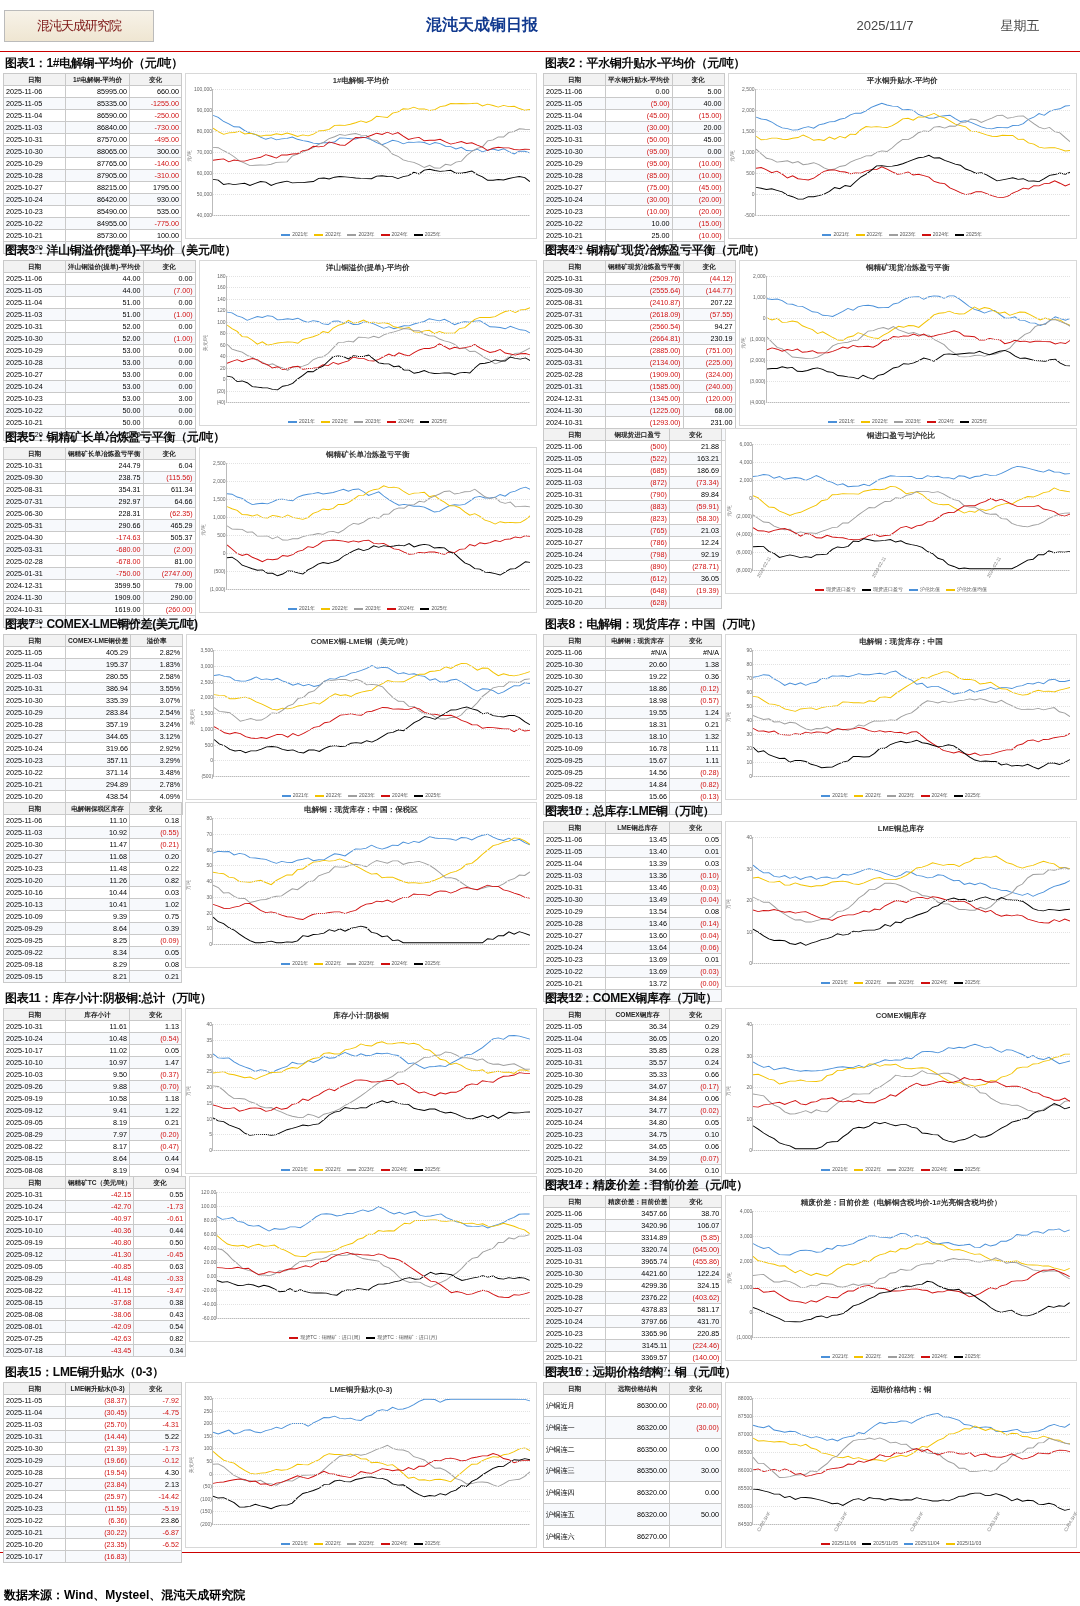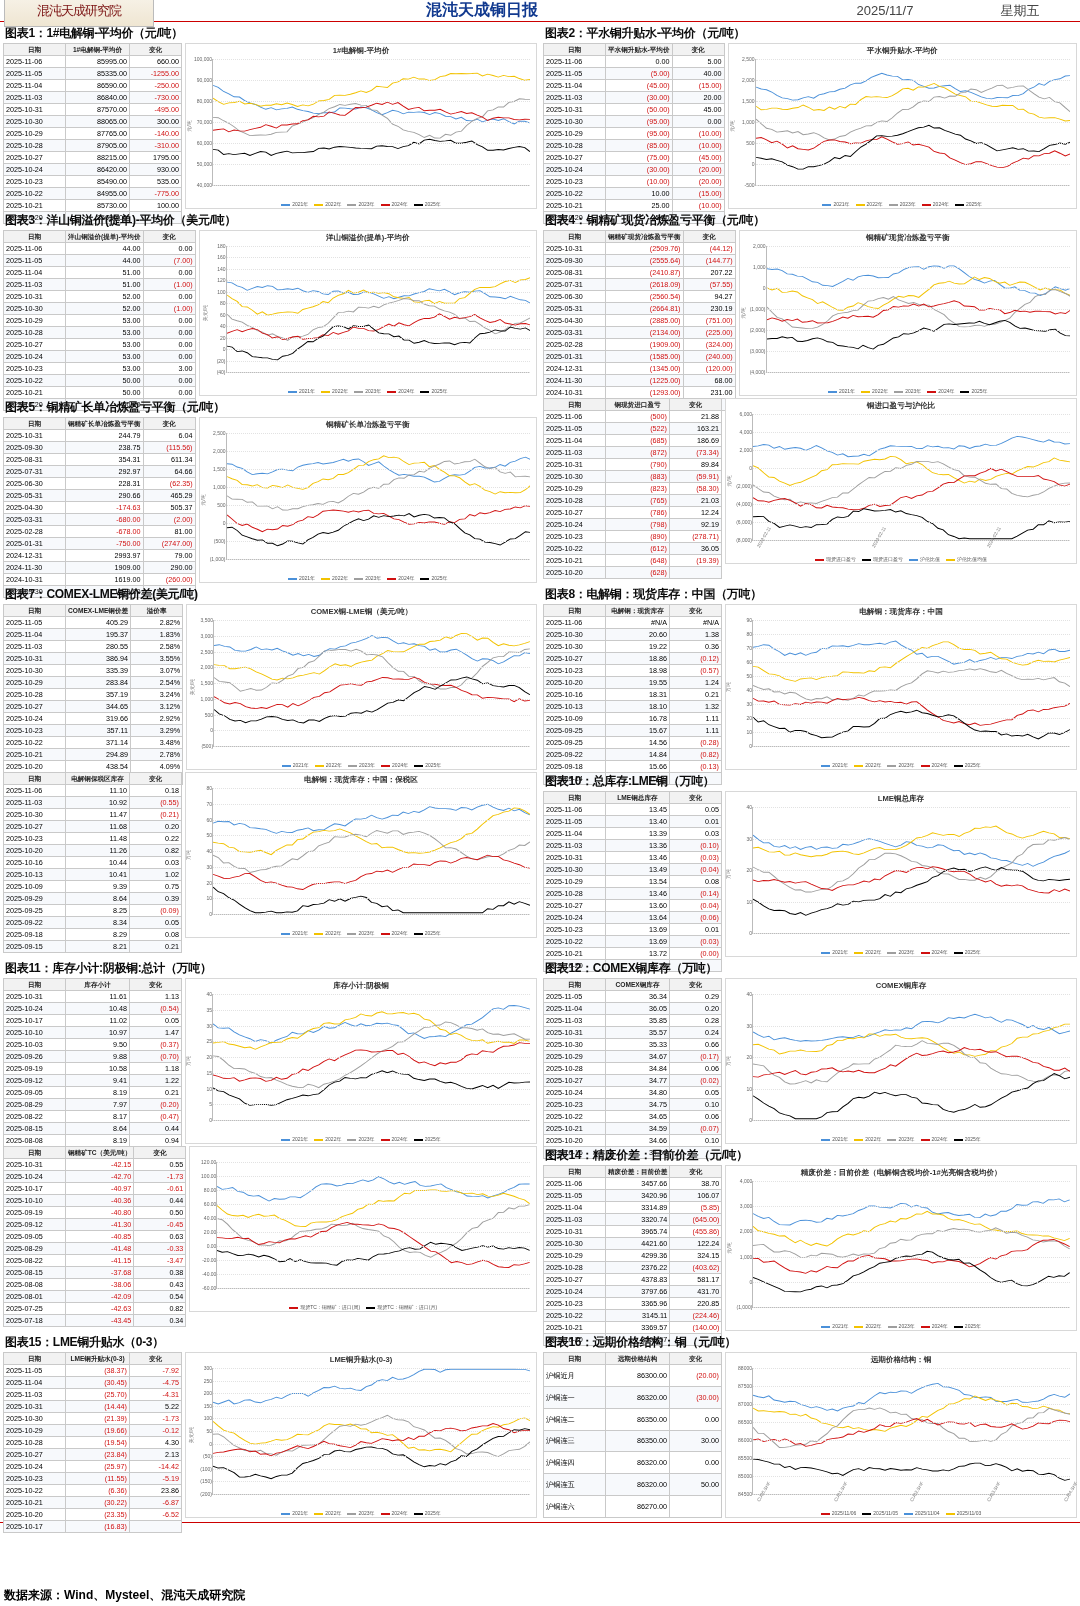--- a/index.html
+++ b/index.html
@@ -7,21 +7,21 @@
   body {
     width:1080px; height:1606px;
     font-family:"Liberation Sans", sans-serif;
     background:#ffffff;
     color:#000;
     font-size:9px;
   }
   .page { width:1080px; height:1606px; position:relative; }
 
   
-  .hdr { display:flex; align-items:center; height:22px; border-bottom:1px solid #c00; }
+  .hdr { display:flex; align-items:center; height:52px; border-bottom:1px solid #c00; }
   .logo { width:150px; height:32px; margin-left:4px; border:1px solid #bbb; display:flex; align-items:center; justify-content:center;
           background:linear-gradient(180deg,#f7f2e8,#efe6d2); overflow:hidden; }
   .logo span { font-family:"DejaVu Serif", serif; font-size:13px; color:#7a1111; letter-spacing:-1px; white-space:nowrap; }
   .hdr-title { flex:1; text-align:center; font-size:16px; font-weight:bold; color:#123a8f; }
   .hdr-date { width:150px; text-align:center; font-size:13px; color:#444; }
   .hdr-day { width:120px; text-align:center; font-size:13px; color:#444; }
 
   
   .grid { display:grid; grid-template-columns:534px 534px; column-gap:6px; padding:2px 3px 0 3px; }
   .panel { padding-bottom:2px; }
@@ -615,21 +615,21 @@
                 <td class="v neg">-678.00</td>
                 <td class="c">81.00</td>
               </tr>
               <tr class="alt">
                 <td class="dt">2025-01-31</td>
                 <td class="v neg">-750.00</td>
                 <td class="c neg">(2747.00)</td>
               </tr>
               <tr>
                 <td class="dt">2024-12-31</td>
-                <td class="v">2993.97</td>
+                <td class="v">3599.50</td>
                 <td class="c">79.00</td>
               </tr>
               <tr class="alt">
                 <td class="dt">2024-11-30</td>
                 <td class="v">1909.00</td>
                 <td class="c">290.00</td>
               </tr>
               <tr>
                 <td class="dt">2024-10-31</td>
                 <td class="v">1619.00</td>

